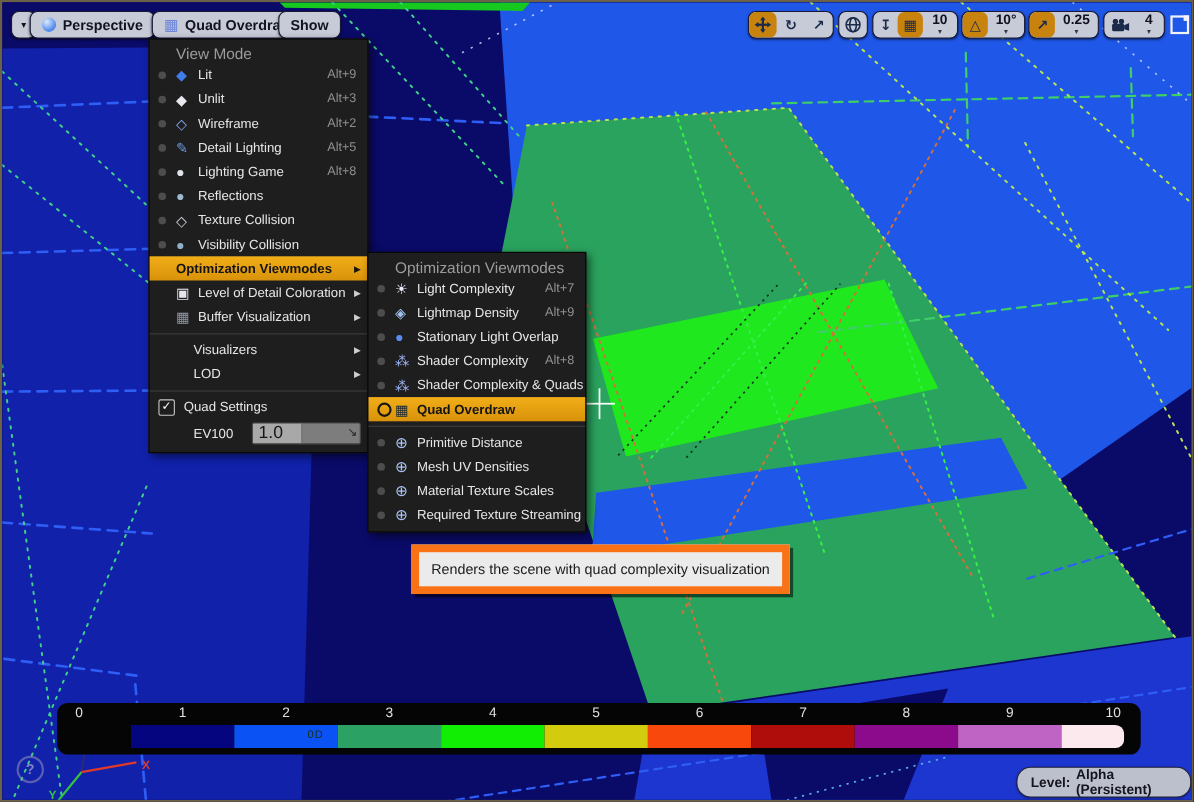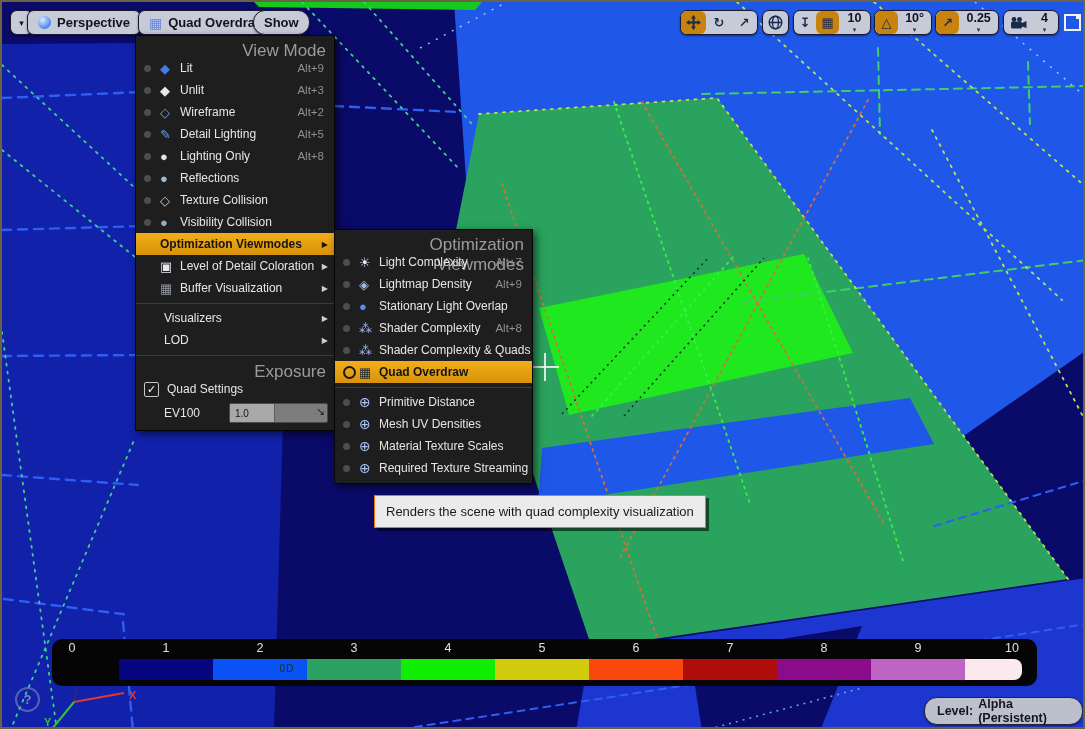--- a/index.html
+++ b/index.html
@@ -28,48 +28,48 @@
   .valseg .num{font-size:12.5px;font-weight:bold;color:#101020;}
   .valseg .car{font-size:7px;color:#33334a;margin-top:1px;}
   .lens{width:13px;height:13px;border-radius:50%;background:radial-gradient(circle at 35% 30%,#dceafc,#4a86ea 70%);}
   .maxi{position:absolute;top:12px;width:13px;height:13px;border:2px solid #f2f2f6;}
   .maxi i{position:absolute;right:-2px;top:-2px;width:5px;height:5px;background:#f2f2f6;display:block;}
   
   .menu{
     position:absolute;background:#1e1e1e;border:1px solid #060606;z-index:20;
     box-shadow:3px 3px 8px rgba(0,0,0,.6);padding:2px 0 4px 0;box-sizing:border-box;
   }
-  .mhead{font-size:17px;color:#9b9b9b;padding:3px 8px 2px 8px;height:14px;text-align:right;}
+  .mhead{font-size:14px;color:#9b9b9b;padding:3px 8px 2px 24px;height:14px;}
   .msep{border-top:1px solid #3d3d3d;margin:4px 0 3px 0;}
   .mrow{display:flex;align-items:center;height:22px;padding:0 6px 0 8px;color:#e6e6e6;font-size:12px;}
   .radio{width:16px;display:flex;align-items:center;flex:none;}
   .radio i{width:7px;height:7px;border-radius:50%;background:#4d4d4d;display:block;}
   .radio.ring i{width:9px;height:9px;background:transparent;border:2.5px solid #161616;}
   .mic{width:20px;flex:none;font-size:13px;line-height:1;text-align:left;}
   .mlabel{white-space:nowrap;}
   .mkey{margin-left:auto;color:#8f8f8f;font-size:11.5px;padding-right:4px;}
   .marrow{margin-left:auto;font-size:8px;color:#cfcfcf;}
   .hl{background:linear-gradient(#f2ae18,#d8920a);color:#141414;font-weight:bold;}
   .hl .marrow{color:#141414;}
   .ind24{margin-left:16px;}
-  .ind30{margin-left:20px;}
+  .ind30{margin-left:32px;}
   .i-lit{color:#3f7de8;}.i-unlit{color:#e8e8ee;}.i-wire{color:#7fa3e8;}.i-detail{color:#6f9ae8;}
   .i-lonly{color:#dfe2ea;}.i-refl{color:#9fb9cf;}.i-pcol{color:#c9cfd8;}.i-vcol{color:#8fb0c8;}
   .i-lod{color:#e6e6ee;}.i-buf{color:#9096a2;}
   .i-lc{color:#e8ecff;}.i-lmd{color:#9fc0e8;}.i-slo{color:#5b8af0;}.i-sc{color:#9fb4f8;}
   .i-qo{color:#16253a;}.i-tex{color:#a9c4f2;font-size:14px;}
   .chk{width:13px;height:13px;border:1.5px solid #c8c8c8;border-radius:2px;flex:none;
        display:flex;align-items:center;justify-content:center;color:#fff;font-size:11px;line-height:1;}
   .spin{margin-left:auto;width:97px;height:18px;background:#7d7d7d;border-radius:2px;position:relative;
         display:flex;align-items:center;overflow:hidden;border:1px solid #4a4a4a;}
   .spin .fill{position:absolute;left:0;top:0;bottom:0;width:45%;background:#a8a8a8;border-right:1px solid #5f5f5f;}
-  .spin .sval{position:relative;font-size:10px;color:#161616;padding-left:5px;text-align:right;}
+  .spin .sval{position:relative;font-size:16px;color:#161616;padding-left:5px;text-align:right;}
   .spin .sarr{position:absolute;right:2px;top:1px;font-size:11px;color:#222;}
   
-  .tip{position:absolute;left:372px;top:493px;z-index:30;background:#ebebeb;border:1px solid #f97316;
+  .tip{position:absolute;left:372px;top:493px;z-index:30;background:#ebebeb;border:7px solid #f97316;
        color:#1a1a1a;font-size:13px;padding:8px 11px;box-shadow:3px 3px 0 rgba(0,0,0,.55);white-space:nowrap;}
   
   .legend{position:absolute;left:50px;top:637px;width:985px;height:47px;background:#050505;
           border-radius:10px;z-index:5;}
   .tick{position:absolute;top:2px;width:30px;text-align:center;font-size:12.5px;color:#e0e0e0;}
   .strip{position:absolute;left:67px;top:20px;width:903px;height:21px;display:flex;border-radius:0 8px 8px 0;overflow:hidden;}
   .sseg{width:94px;height:100%;flex:none;}
   .sseg:last-child{flex:1;width:auto;}
   .odmark{position:absolute;left:220px;top:24px;width:30px;text-align:center;font-size:10px;
           font-weight:normal;color:#14301a;letter-spacing:1px;z-index:6;}
@@ -173,21 +173,21 @@
     <span class="bic" style="font-size:9px;">▾</span>
   </div>
   <div class="pill" style="left:25px;">
     <span class="lens"></span>
     <span>Perspective</span>
   </div>
   <div class="pill" style="left:136px;">
     <span class="bic" style="color:#6d86d8;font-size:14px;">▦</span>
     <span>Quad Overdraw</span>
   </div>
-  <div class="pill" style="left:251px;border-radius:12px;">
+  <div class="pill" style="left:251px;">
     <span>Show</span>
   </div>
 
   <div class="pill grp" style="left:678px;width:78px;">
     <div class="seg on" style="width:26px;">
       <svg width="15" height="15" viewBox="0 0 15 15">
         <g fill="#1a2a4a">
             <rect x="6.5" y="3" width="2" height="9"></rect>
             <rect x="3" y="6.5" width="9" height="2"></rect>
         <path d="M7.5,0 L10,3.5 L5,3.5 Z"></path>
@@ -299,21 +299,21 @@
       </span>
     <span class="mic i-detail">✎</span>
     <span class="mlabel">Detail Lighting</span>
     <span class="mkey">Alt+5</span>
   </div>
   <div class="mrow">
     <span class="radio">
         <i></i>
       </span>
     <span class="mic i-lonly">●</span>
-    <span class="mlabel">Lighting Only</span>
+    <span class="mlabel">Lighting Game</span>
     <span class="mkey">Alt+8</span>
   </div>
   <div class="mrow">
     <span class="radio">
         <i></i>
       </span>
     <span class="mic i-refl">●</span>
     <span class="mlabel">Reflections</span>
   </div>
   <div class="mrow">
@@ -351,21 +351,20 @@
   <div class="mrow">
     <span class="mlabel ind30">Visualizers</span>
     <span class="marrow">▶</span>
   </div>
   <div class="mrow">
     <span class="mlabel ind30">LOD</span>
     <span class="marrow">▶</span>
   </div>
 
   <div class="msep"></div>
-  <div class="mhead">Exposure</div>
   <div class="mrow">
     <span class="chk">
         <span>✓</span>
       </span>
     <span class="mlabel" style="margin-left:8px;">Quad Settings</span>
   </div>
   <div class="mrow" style="height:26px;">
     <span class="mlabel ind30">EV100</span>
     <span class="spin">
       <span class="fill"></span>

